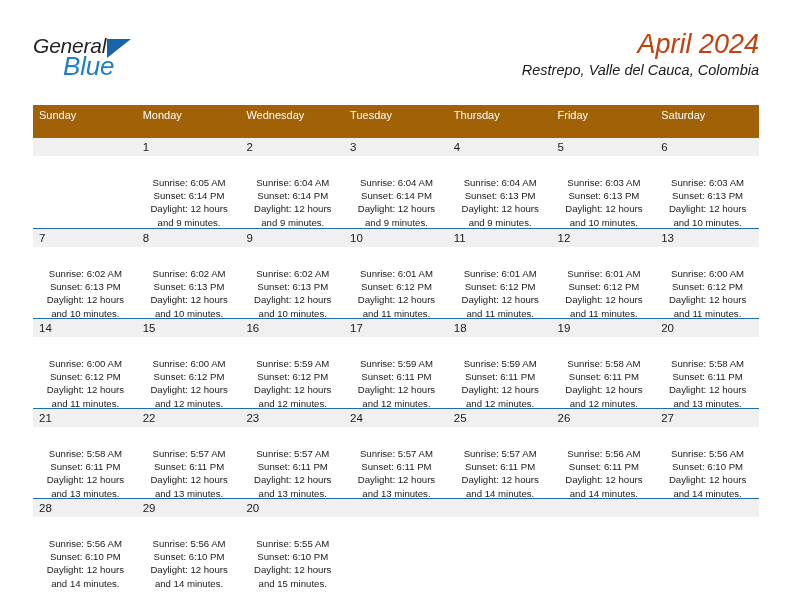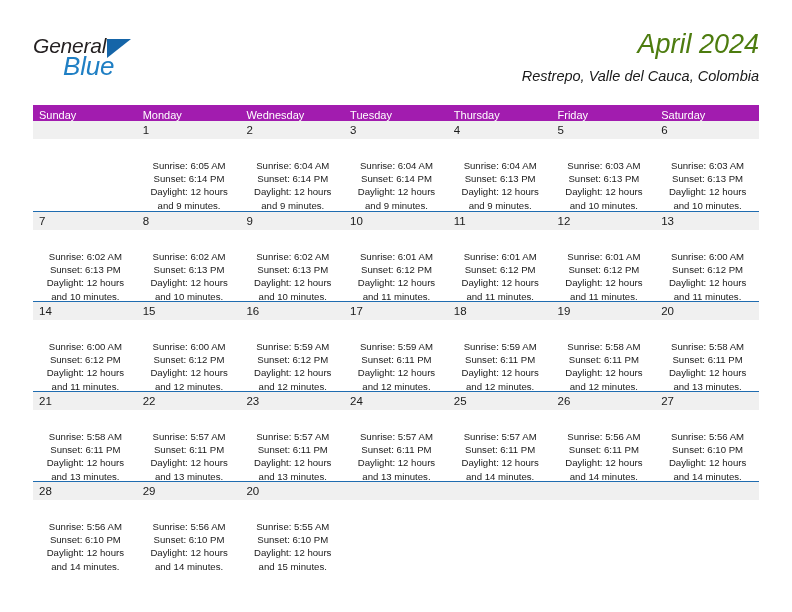--- a/index.html
+++ b/index.html
@@ -71,43 +71,42 @@
 
   .title-block {
     position: absolute;
     right: 0;
     top: 0;
     text-align: right;
   }
   .cal-title {
     font-size: 27px;
     line-height: 33px;
-    color: #4d7c0f;
+    color: #c2410c;
     white-space: nowrap;
   }
   .cal-subtitle {
-    margin-top: 6px;
     font-size: 14.5px;
     line-height: 18px;
     color: #1a1a1a;
     white-space: nowrap;
   }
 
   
   .calendar {
     position: absolute;
     left: 33px;
     top: 105px;
     width: 726px;
   }
 
   .weekday-row {
     display: flex;
-    background: #a21caf;
-    height: 16px;
+    background: #a16207;
+    height: 33px;
   }
   .weekday-cell {
     flex: 0 0 103.714px;
     width: 103.714px;
     box-sizing: border-box;
     padding-left: 6px;
     font-size: 11px;
     line-height: 20px;
     color: #ffffff;
     white-space: nowrap;

